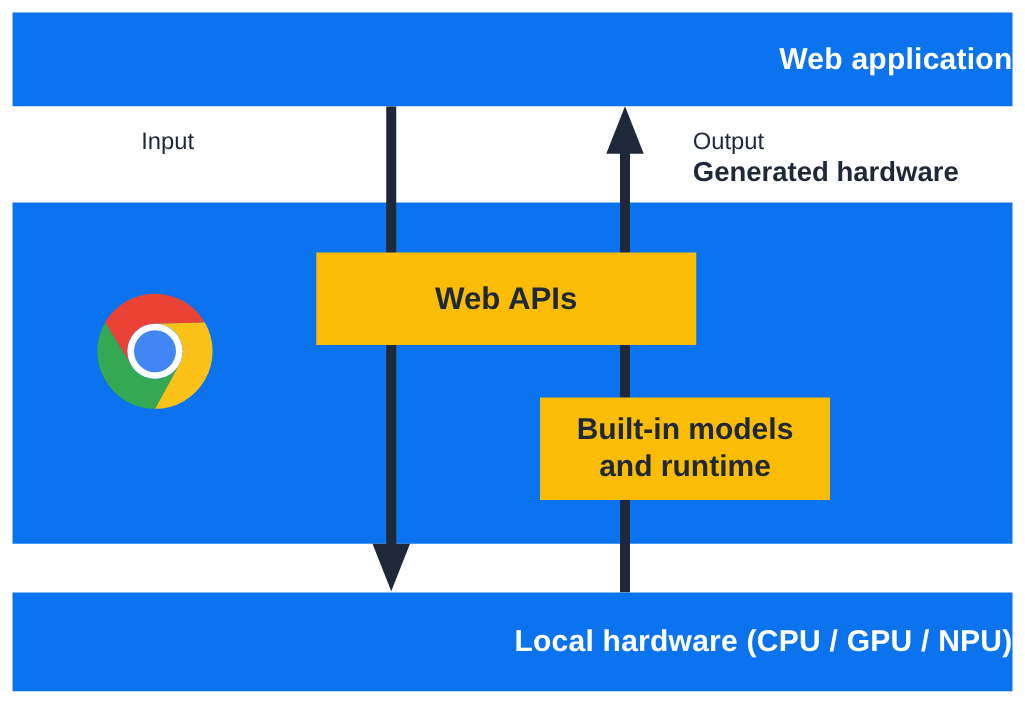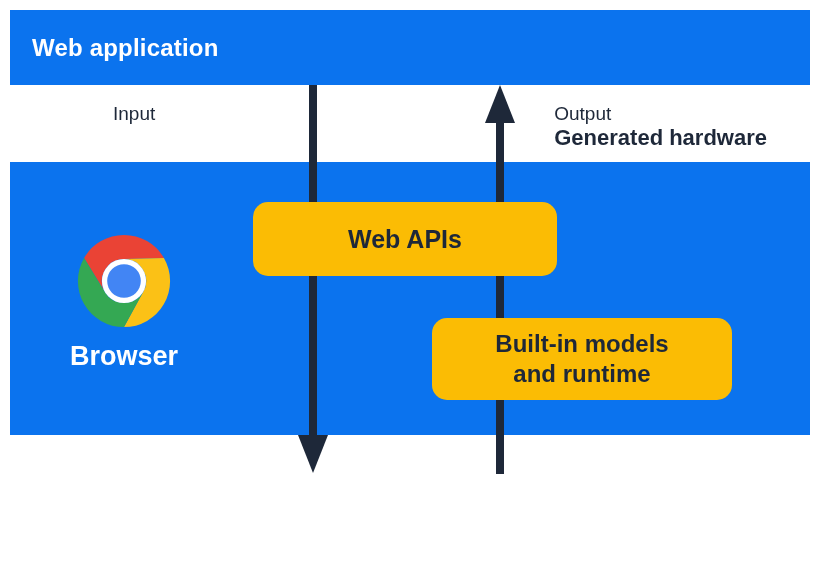--- a/index.html
+++ b/index.html
@@ -11,44 +11,44 @@
     --chrome-green:#34A853;
     --chrome-yellow:#FBC116;
     --chrome-blue:#4285F4;
   }
   *{box-sizing:border-box;margin:0;padding:0;}
   html,body{background:#fff;}
   body{font-family:"Liberation Sans","DejaVu Sans",sans-serif;}
   .stage{position:relative;width:820px;height:566px;background:#fff;overflow:hidden;}
 
   .bar{position:absolute;left:10px;width:800px;background:var(--panel-blue);
-       display:flex;align-items:center;justify-content:flex-start;z-index:1;padding-left:22px;}
+       display:flex;align-items:center;justify-content:flex-end;z-index:1;padding-left:22px;}
   .bar-top{top:10px;height:75px;}
   .bar-bottom{top:474px;height:79px;}
   .bar .bar-label{color:var(--white);font-weight:700;font-size:24px;letter-spacing:.2px;}
 
   .panel-mid{position:absolute;left:10px;top:162px;width:800px;height:273px;
              background:var(--panel-blue);z-index:1;}
 
   .io-group{position:absolute;top:102px;z-index:2;color:var(--navy);}
   .io-input{left:113px;text-align:right;}
   .io-output{right:53px;text-align:left;}
   .io-title{font-size:19px;font-weight:400;line-height:23px;}
   .io-value{font-size:22px;font-weight:700;line-height:26px;}
 
   .arrow-svg{position:absolute;z-index:2;}
   .arrow-down{left:298px;top:85px;}
   .arrow-up{left:485px;top:85px;}
   .arrow-fill{fill:var(--navy);}
 
   .ybox{position:absolute;background:var(--box-yellow);z-index:3;
         display:flex;flex-direction:column;align-items:center;justify-content:center;
-        color:var(--navy);font-weight:700;text-align:center;border-radius:15px;}
+        color:var(--navy);font-weight:700;text-align:center;}
   .box-webapis{left:253px;top:202px;width:304px;height:74px;font-size:25px;}
-  .box-builtin{left:432px;top:318px;width:300px;height:82px;font-size:24px;line-height:30px;}
+  .box-builtin{left:432px;top:318px;width:232px;height:82px;font-size:24px;line-height:30px;}
 
   .chrome-icon{position:absolute;left:76px;top:233px;width:96px;height:96px;z-index:3;}
   .c-red{fill:var(--chrome-red);} .c-green{fill:var(--chrome-green);}
   .c-yellow{fill:var(--chrome-yellow);} .c-blue{fill:var(--chrome-blue);}
   .c-white{fill:var(--white);}
 
   .browser-label{position:absolute;left:44px;top:341px;width:160px;z-index:3;
                  text-align:center;color:var(--white);font-weight:700;font-size:27px;}
 </style>
 </head>
@@ -82,25 +82,27 @@
   </svg>
 
   <svg class="chrome-icon" viewBox="0 0 100 100" aria-hidden="true">
     <path class="c-red" d="M 8.43 26 A 48 48 0 0 1 91.57 26 L 50 27 A 23 23 0 0 0 30.08 61.5 Z"></path>
     <path class="c-yellow" d="M 91.57 26 A 48 48 0 0 1 50 98 L 69.92 61.5 A 23 23 0 0 0 50 27 Z"></path>
     <path class="c-green" d="M 50 98 A 48 48 0 0 1 8.43 26 L 30.08 61.5 A 23 23 0 0 0 69.92 61.5 Z"></path>
     <circle class="c-white" cx="50" cy="50" r="23"></circle>
     <circle class="c-blue" cx="50" cy="50" r="17.5"></circle>
   </svg>
 
-  <div class="browser-label">Browser</div>
 
   <div class="ybox box-webapis">
     <span>Web APIs</span>
   </div>
 
   <div class="ybox box-builtin">
     <span>Built-in models</span>
     <span>and runtime</span>
   </div>
 
+  <div class="bar bar-bottom">
+    <span class="bar-label">Local hardware (CPU / GPU / NPU)</span>
+  </div>
 
 </div>
 
 </body></html>

